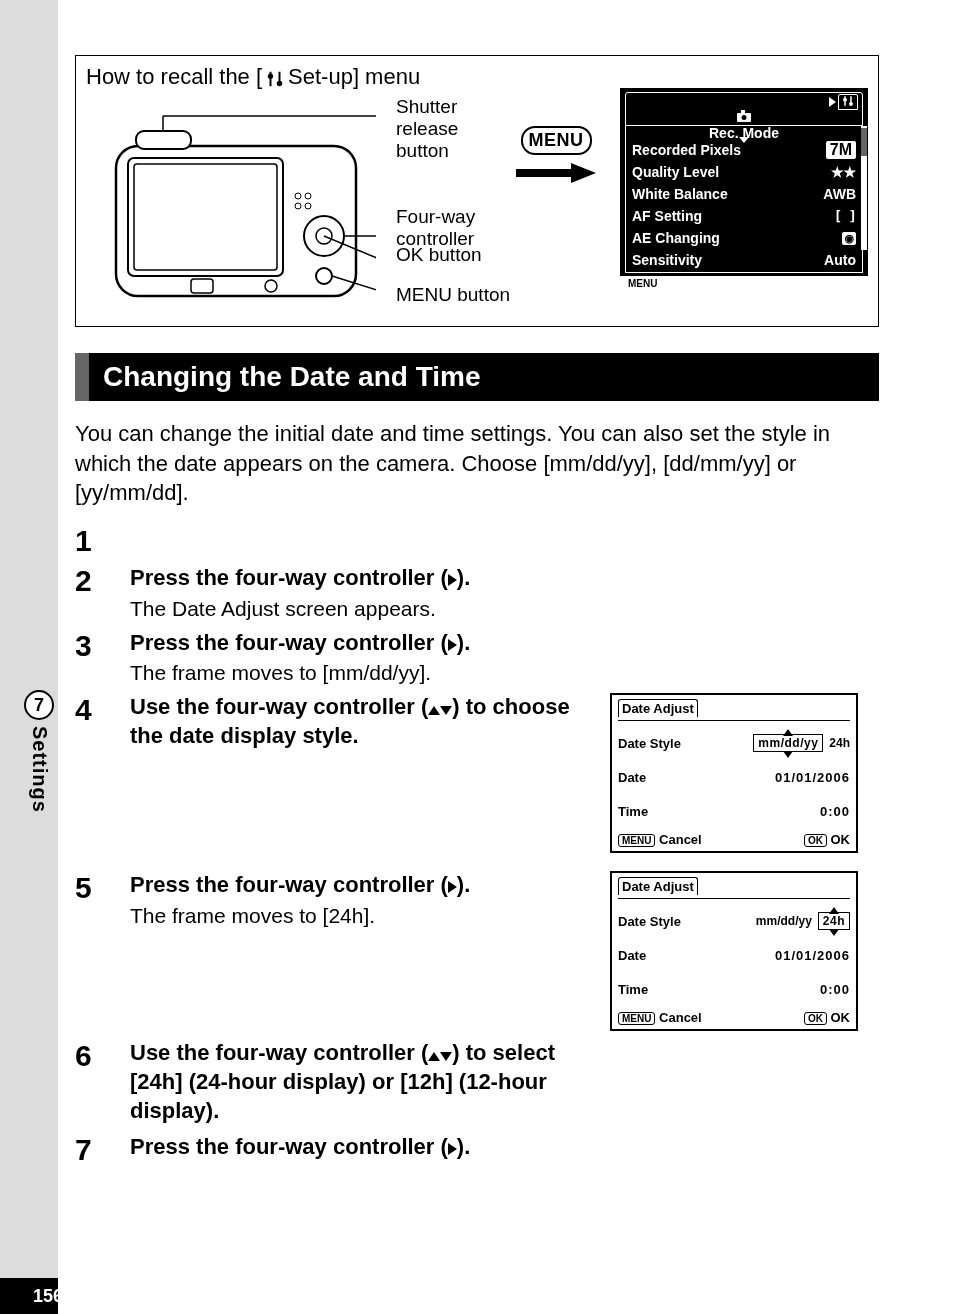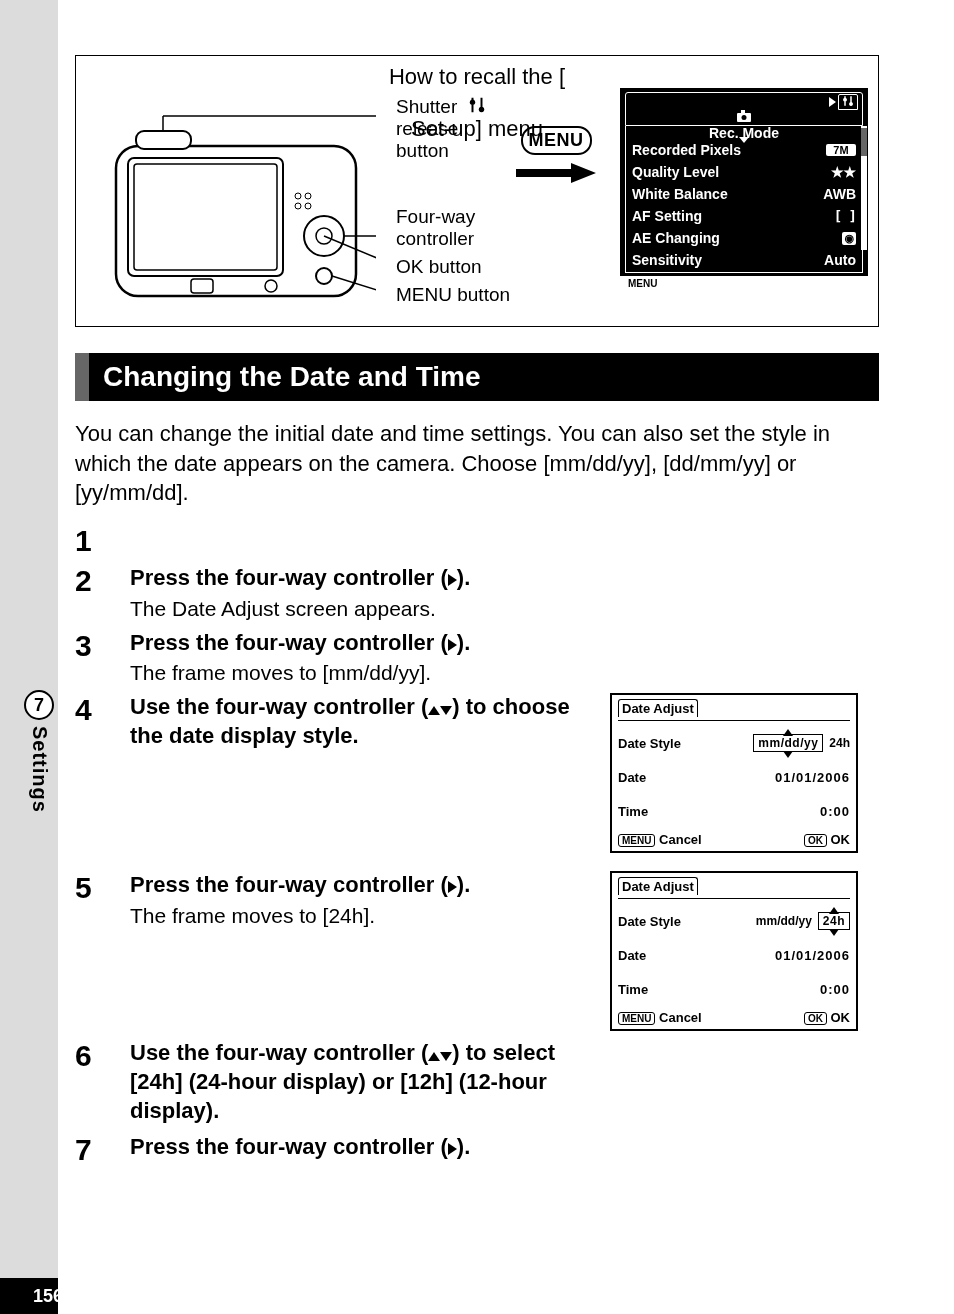--- a/index.html
+++ b/index.html
@@ -52,21 +52,21 @@
   }
   .recall-box {
     border: 1.5px solid #000;
     padding: 8px 10px 12px 10px;
     position: relative;
     height: 272px;
   }
   .recall-title {
     font-size: 22px;
     margin-bottom: 6px;
-    display: flex; align-items: center; gap: 4px; flex-direction: column;
+    display: flex; align-items: center; gap: 4px;
   }
   .camera {
     position: absolute;
     left: 20px; top: 50px;
     width: 280px; height: 210px;
   }
   .camera svg { width: 100%; height: 100%; }
   .label-line {
     position: absolute;
     font-size: 19px;
@@ -117,22 +117,22 @@
     border-top: none;
     flex: 1;
     padding: 4px 6px 2px 6px;
     display: flex; flex-direction: column; gap: 2px;
     position: relative;
   }
   .rec-row { display: flex; justify-content: space-between; align-items: center; height: 20px;}
   .rec-row .val-box {
     background: #fff; color: #000;
     padding: 0 4px; border-radius: 2px;
-    font-size: 11px; font-weight: bold;
-    min-width: 30px; text-align: center; margin-left: 24px;
+    font-size: 16px; font-weight: bold;
+    min-width: 30px; text-align: right; margin-left: 24px;
   }
   .rec-footer {
     display: flex; align-items: center; gap: 4px;
     margin-top: 3px;
     font-size: 13px;
   }
   .menu-pill {
     background: #fff; color: #000;
     font-size: 10px; font-weight: bold;
     border-radius: 4px; padding: 0 3px;
@@ -321,21 +321,21 @@
         <circle cx="212" cy="90" r="3" fill="none" stroke="#000"></circle>
         <circle cx="202" cy="100" r="3" fill="none" stroke="#000"></circle>
         <circle cx="212" cy="100" r="3" fill="none" stroke="#000"></circle>
         <rect x="95" y="173" width="22" height="14" rx="3" fill="none" stroke="#000" stroke-width="1.5"></rect>
         <circle cx="175" cy="180" r="6" fill="none" stroke="#000" stroke-width="1.5"></circle>
       </svg>
     </div>
 
     <div class="label-line" style="left:320px; top:40px; width:90px;">Shutter release button</div>
     <div class="label-line" style="left:320px; top:150px; width:100px;">Four-way controller</div>
-    <div class="label-line" style="left:320px; top:200px;">OK button</div>
+    <div class="label-line" style="left:320px; top:188px;">OK button</div>
     <div class="label-line" style="left:320px; top:228px;">MENU button</div>
 
     <div class="menu-button-box">
       <span class="menu-btn-rect">MENU</span>
       <svg class="arrow-big" viewBox="0 0 80 20">
         <polygon points="0,6 55,6 55,0 80,10 55,20 55,14 0,14" fill="#000"></polygon>
       </svg>
     </div>
 
     <div class="rec-mode-screen">

